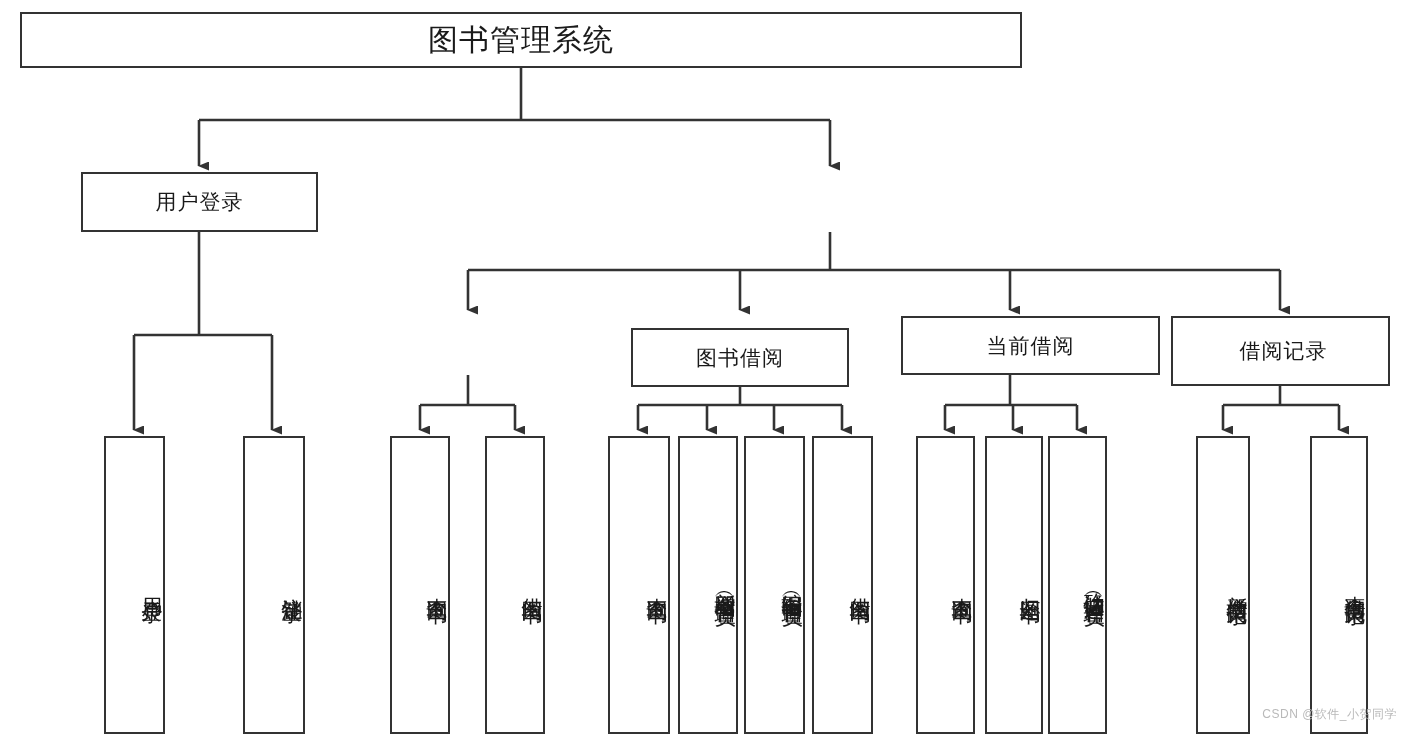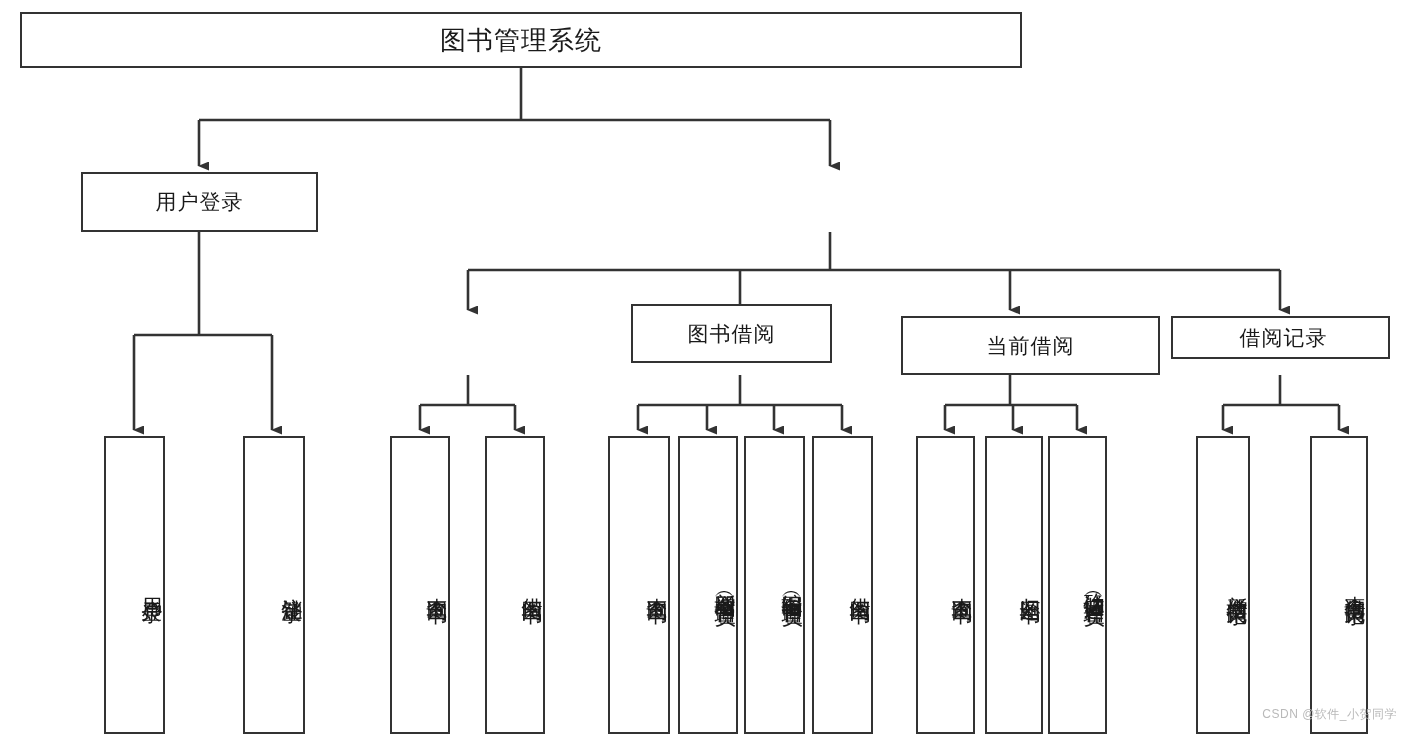--- a/index.html
+++ b/index.html
@@ -56,21 +56,21 @@
   .node.vertical .node-label {
     writing-mode: vertical-rl;
     text-orientation: upright;
     white-space: nowrap;
   }
   .node-label {
     display: block;
     white-space: nowrap;
   }
   #root-node {
-    font-size: 26px;
+    font-size: 30px;
   }
   #watermark {
     position: absolute;
     right: 8px;
     bottom: 24px;
     font-size: 12px;
     color: #b9b9b9;
     letter-spacing: 0.5px;
     z-index: 5;
     white-space: nowrap;
@@ -132,27 +132,27 @@
   </svg>
 
   <div class="node horizontal" id="root-node" style="left:20px; top:12px; width:1002px; height:56px;">
     <span class="node-label">图书管理系统</span>
   </div>
 
   <div class="node horizontal" style="left:81px; top:172px; width:237px; height:60px;">
     <span class="node-label">用户登录</span>
   </div>
 
-  <div class="node horizontal" style="left:631px; top:304px; width:201px; height:59px;text-align:center;">
+  <div class="node horizontal" style="left:631px; top:328px; width:218px; height:59px;text-align:center;">
     <span class="node-label">图书借阅</span>
   </div>
   <div class="node horizontal" style="left:901px; top:316px; width:259px; height:59px;">
     <span class="node-label">当前借阅</span>
   </div>
-  <div class="node horizontal" style="left:1171px; top:316px; width:219px; height:43px;padding-left:12px;">
+  <div class="node horizontal" style="left:1171px; top:316px; width:219px; height:70px;padding-left:12px;">
     <span class="node-label">借阅记录</span>
   </div>
 
   <div class="node vertical" style="left:104px; top:436px; width:61px; height:298px;">
     <span class="node-label">用户登录</span>
   </div>
   <div class="node vertical" style="left:243px; top:436px; width:62px; height:298px;">
     <span class="node-label">注销登录</span>
   </div>
   <div class="node vertical" style="left:390px; top:436px; width:60px; height:298px;">

